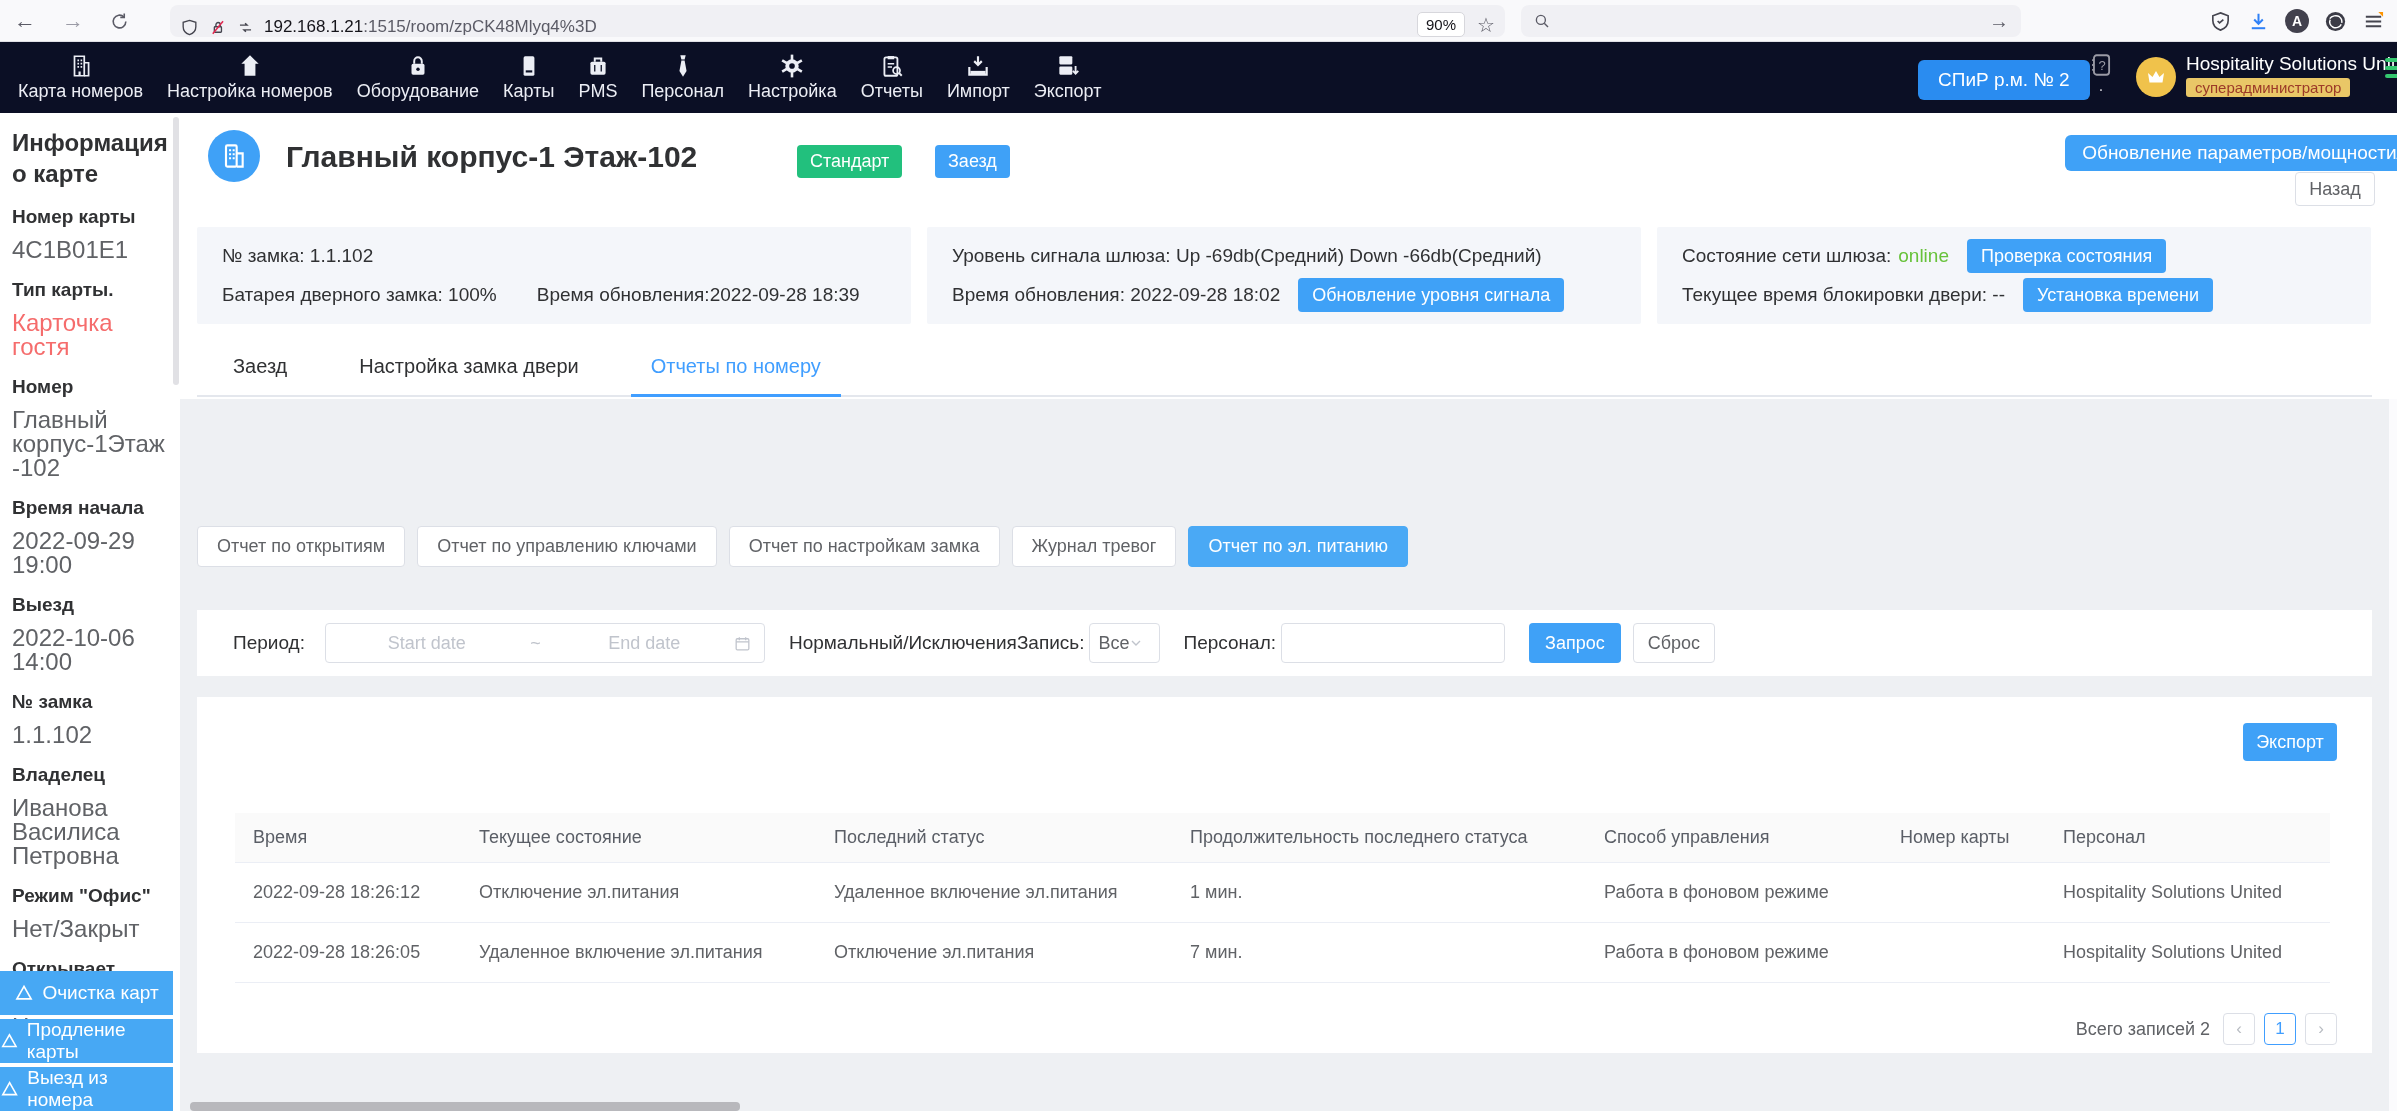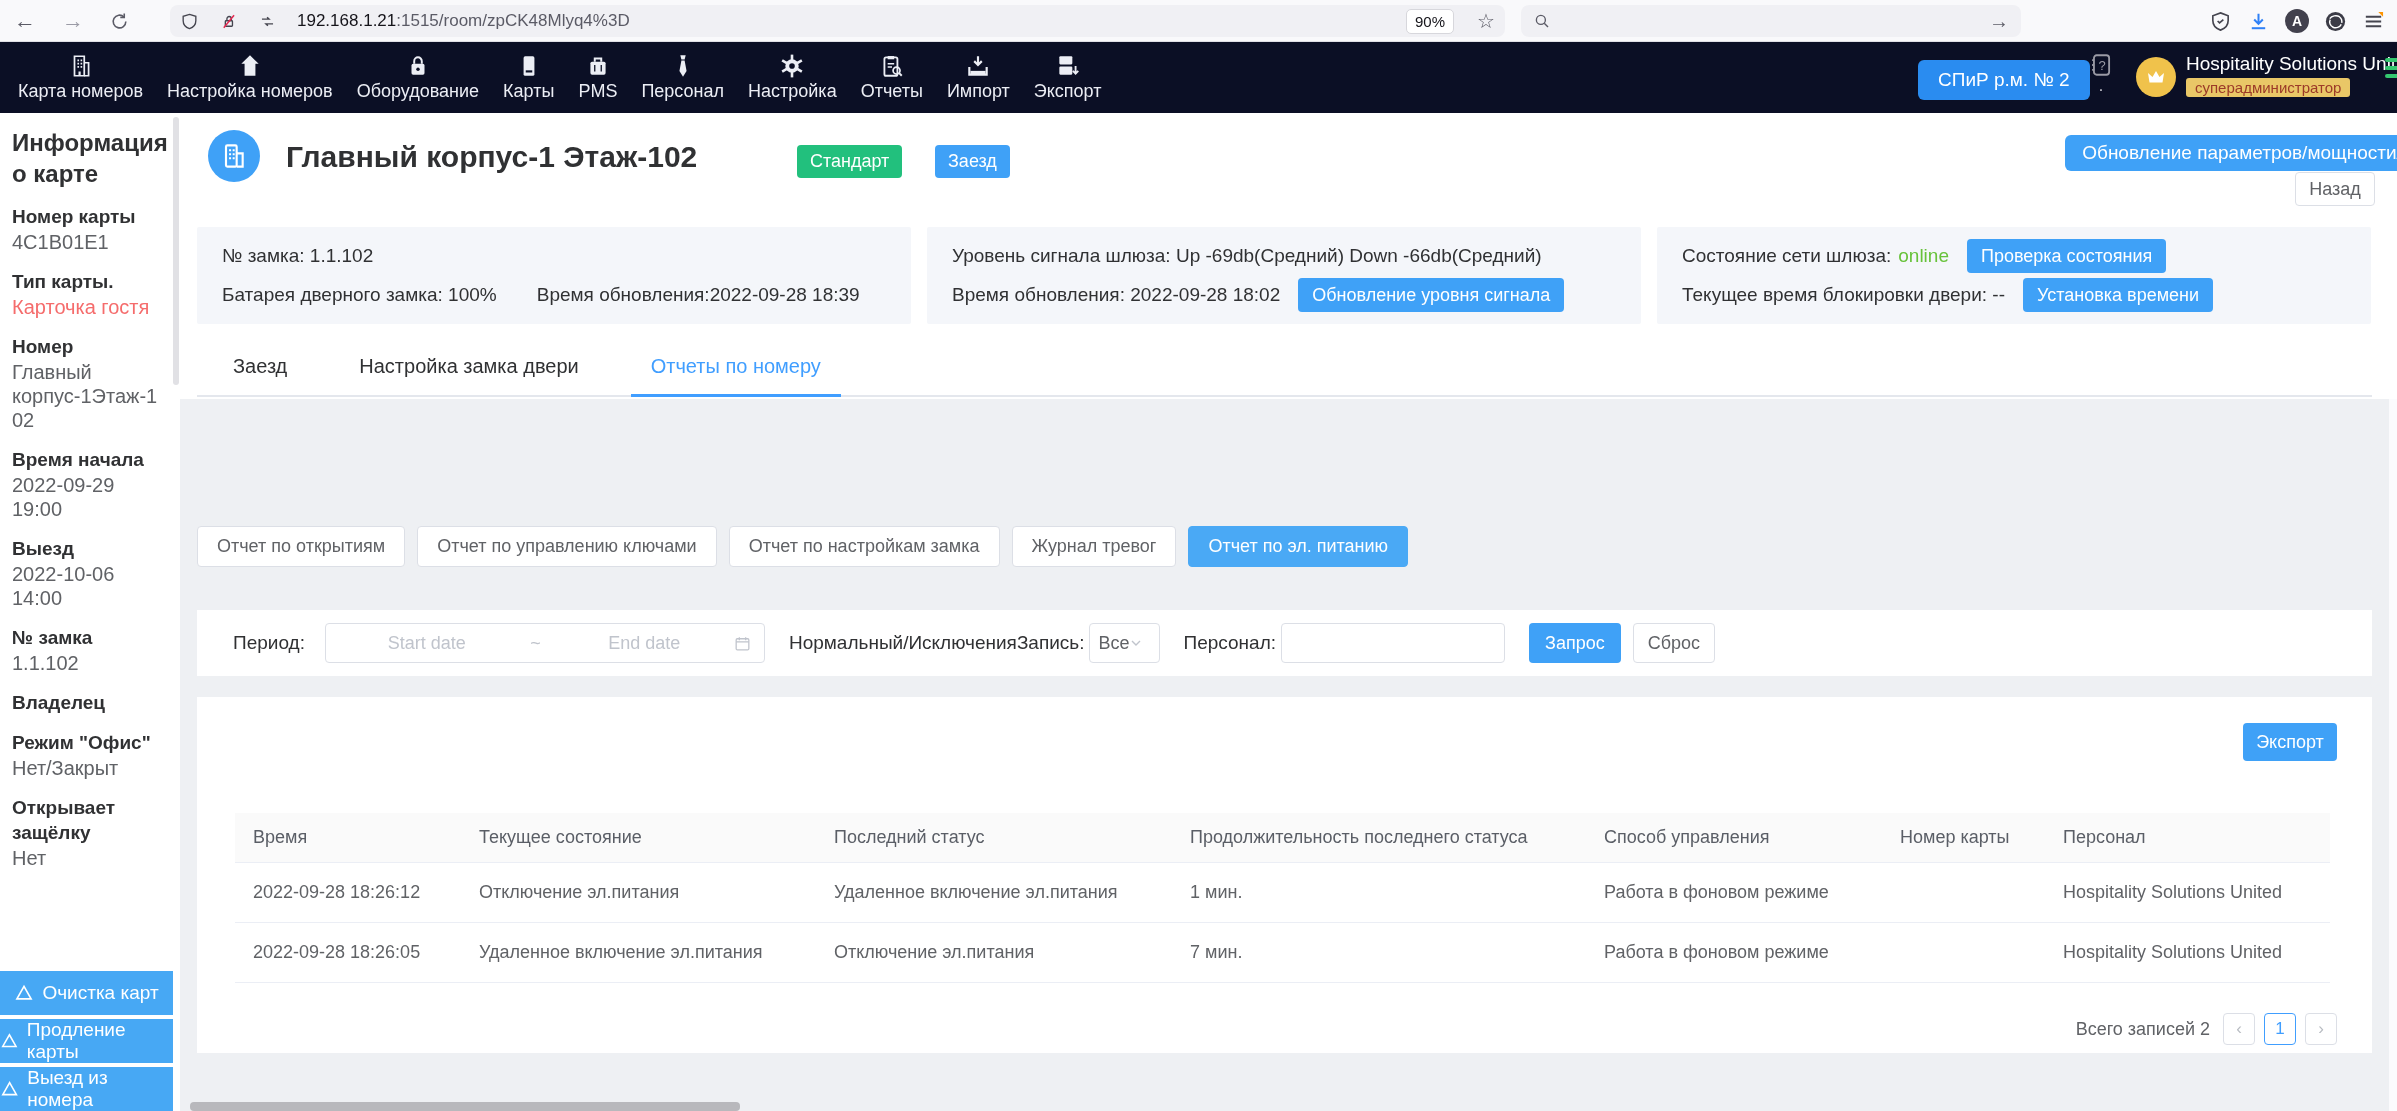--- a/index.html
+++ b/index.html
@@ -4,21 +4,21 @@
 <style>
   * { margin:0; padding:0; box-sizing:border-box; }
   body { font-family:"Liberation Sans", sans-serif; background:#fff; }
   .screen { position:relative; width:2397px; height:1111px; overflow:hidden; background:#fff; }
 
   
   .browser-bar { position:absolute; left:0; top:0; width:2397px; height:42px; background:#f9f9fb; border-bottom:1px solid #e0e0e6; }
   .nav-btns { position:absolute; left:14px; top:0; height:42px; display:flex; align-items:center; gap:26px; color:#5b5b66; font-size:22px; }
   .fwd { color:#9b9ba6; }
   .reload svg { width:19px; height:19px; display:block; }
-  .url-box { position:absolute; left:170px; top:5px; width:1335px; height:32px; background:#f0f0f4; border-radius:8px; display:flex; align-items:center; padding:0 10px;gap:11px; }
+  .url-box { position:absolute; left:170px; top:5px; width:1335px; height:32px; background:#f0f0f4; border-radius:8px; display:flex; align-items:flex-end; padding:0 10px; }
   .url-box svg { width:19px; height:19px; margin-right:9px; flex:0 0 auto; }
   .url-text { font-size:17px; color:#15141a; white-space:nowrap; flex:1 1 auto; overflow:hidden; }
   .url-text .rest { color:#5b5b66; }
   .zoom-pill { background:#fff; border:1px solid #d7d7dc; border-radius:5px; font-size:15px; color:#15141a; padding:3px 8px; margin-right:12px; }
   .star { font-size:20px; color:#5b5b66; }
   .search-box { position:absolute; left:1521px; top:5px; width:500px; height:32px; background:#f0f0f4; border-radius:8px; display:flex; align-items:center; padding:0 12px; }
   .search-box svg { width:18px; height:18px; }
   .go-arrow { margin-left:auto; color:#5b5b66; font-size:20px; }
   .tb-icons { position:absolute; right:12px; top:0; height:42px; display:flex; align-items:center; gap:15px; }
   .tb-icons svg { width:23px; height:23px; display:block; }
@@ -41,21 +41,21 @@
   .user-role { display:inline-block; margin-top:3px; background:#e9c767; color:#9c3a28; font-size:15px; padding:1px 9px; border-radius:3px; }
   .nav-green { position:absolute; right:0; top:16px; width:12px; }
   .nav-green div { height:4px; background:#35c76f; margin-bottom:4px; border-radius:2px 0 0 2px; }
 
   
   .sidebar { position:absolute; left:0; top:113px; width:180px; height:998px; background:#fff; }
   .sidebar-inner { padding:14px 12px 0 12px; }
   .sb-title { font-size:24px; font-weight:bold; color:#303133; line-height:31px; margin-bottom:6px; }
   .sb-field { margin-top:15px; }
   .sb-label { font-size:19px; font-weight:bold; color:#303133; line-height:25px; }
-  .sb-value { font-size:20px; color:#606266; line-height:24px; margin-top:1px; word-wrap:break-word; }
+  .sb-value { font-size:24px; color:#606266; line-height:24px; margin-top:9px; word-wrap:break-word; }
   .sb-value.red { color:#f56c6c; }
   .sb-scroll-thumb { position:absolute; right:1px; top:4px; width:6px; height:268px; background:#e1e1e5; border-radius:3px; }
   .sb-actions { position:absolute; left:0; bottom:0; width:173px; }
   .sb-action { height:44px; margin-top:4px; background:#47a8f4; color:#fff; font-size:19px; display:flex; align-items:center; justify-content:center; gap:8px; cursor:pointer; }
   .sb-action svg { width:20px; height:20px; }
 
   
   .main { position:absolute; left:180px; top:113px; width:2217px; height:998px; background:#fff; overflow:hidden; }
   .room-icon-circle { position:absolute; left:28px; top:17px; width:52px; height:52px; border-radius:50%; background:#3fa1f7; display:flex; align-items:center; justify-content:center; }
   .room-icon-circle svg { width:32px; height:32px; }
@@ -306,20 +306,21 @@
       <div class="sb-field">
         <div class="sb-label">Выезд</div>
         <div class="sb-value">2022-10-06 14:00</div>
       </div>
       <div class="sb-field">
         <div class="sb-label">№ замка</div>
         <div class="sb-value">1.1.102</div>
       </div>
       <div class="sb-field">
         <div class="sb-label">Владелец</div>
+        <div class="sb-value">Иванова Василиса Петровна</div>
       </div>
       <div class="sb-field">
         <div class="sb-label">Режим "Офис"</div>
         <div class="sb-value">Нет/Закрыт</div>
       </div>
       <div class="sb-field">
         <div class="sb-label">Открывает защёлку</div>
         <div class="sb-value">Нет</div>
       </div>
     </div>

